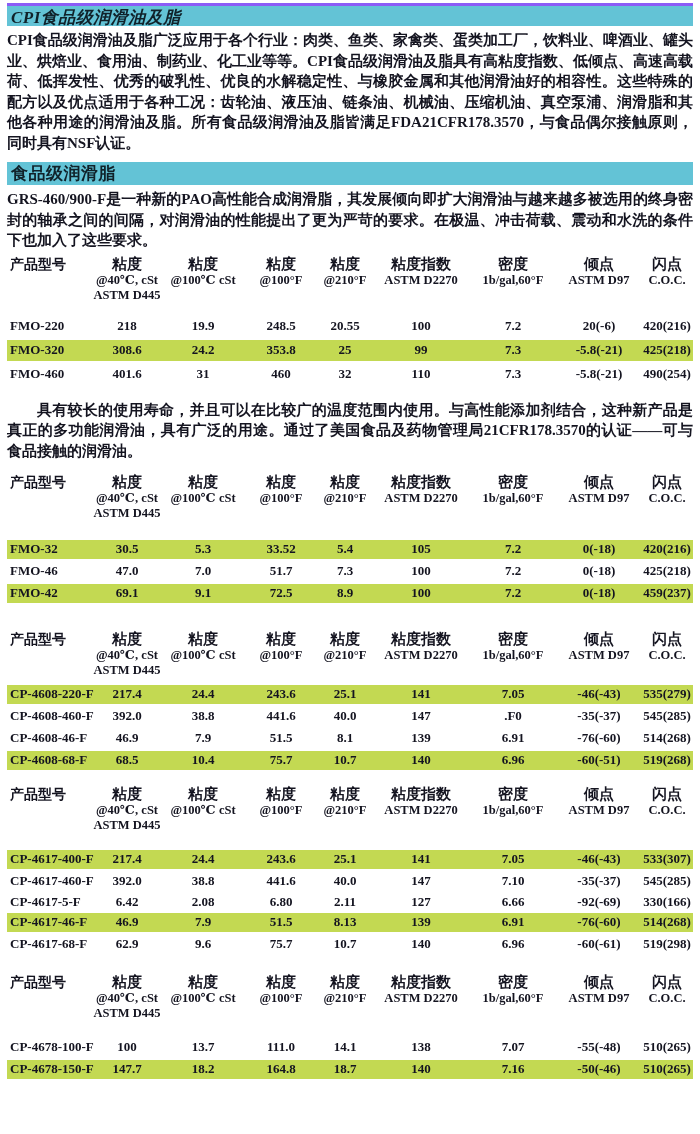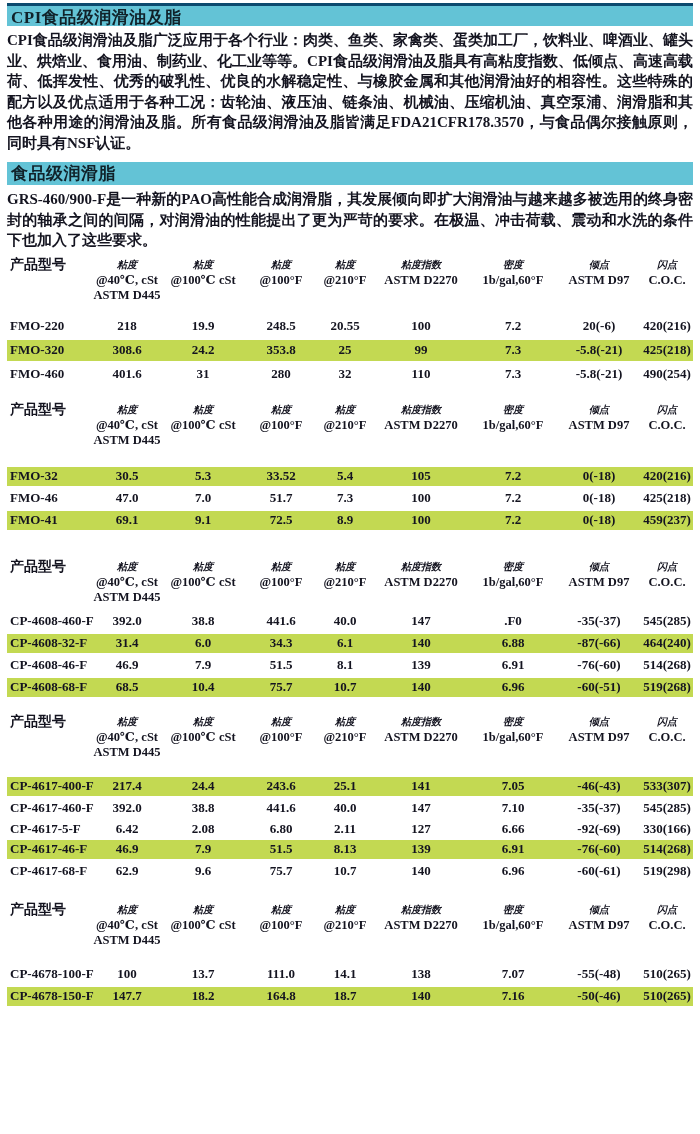--- a/index.html
+++ b/index.html
@@ -21,21 +21,21 @@
 
   .section-bar {
     background: var(--accent);
     height: 23px;
     line-height: 23px;
     padding-left: 4px;
     font-size: 17px;
     letter-spacing: 0.5px;
     color: #10222a;
   }
-  .section-bar.first { border-top: 3px solid #0c4a6e; }
+  .section-bar.first { border-top: 3px solid #8b5cf6; font-style: italic; }
   .section-bar.second { margin-top: 9px; }
 
   .para {
     margin-top: 4px;
     font-size: 15px;
     line-height: 20.5px;
     text-align: justify;
     text-justify: inter-ideograph;
   }
   .para.indent { text-indent: 2em; margin-top: 12px; }
@@ -45,21 +45,21 @@
     table-layout: fixed;
     border-collapse: separate;
     border-spacing: 0 3px;
   }
   table.spec th, table.spec td { white-space: nowrap; overflow: visible; }
   table.spec th {
     vertical-align: top;
     text-align: center;
     font-weight: bold;
   }
-  table.spec th .h1 { font-size: 10px; line-height: 17px; font-style: italic; }
+  table.spec th .h1 { font-size: 15px; line-height: 17px; }
   table.spec th .h2 { font-size: 12.5px; line-height: 15px; }
   table.spec th.th-product { text-align: left; font-size: 14px; line-height: 17px; padding-left: 3px; }
   table.spec td {
     font-size: 13px;
     line-height: 16px;
     text-align: center;
     padding: 1px 0 2px 0;
   }
   table.spec td.td-product { text-align: left; padding-left: 3px; }
   table.spec tr.hl td { background: var(--hl); }
@@ -167,30 +167,31 @@
           <td>25</td>
           <td>99</td>
           <td>7.3</td>
           <td>-5.8(-21)</td>
           <td>425(218)</td>
         </tr>
         <tr>
           <td class="td-product">FMO-460</td>
           <td>401.6</td>
           <td>31</td>
-          <td>280</td>
+          <td>460</td>
           <td>32</td>
           <td>110</td>
           <td>7.3</td>
           <td>-5.8(-21)</td>
           <td>490(254)</td>
         </tr>
       </tbody>
   </table>
 
+  <p class="para indent">具有较长的使用寿命，并且可以在比较广的温度范围内使用。与高性能添加剂结合，这种新产品是真正的多功能润滑油，具有广泛的用途。通过了美国食品及药物管理局21CFR178.3570的认证——可与食品接触的润滑油。</p>
 
   <table class="spec t2">
     <colgroup>
       <col style="width:86px">
         <col style="width:68px">
         <col style="width:84px">
         <col style="width:72px">
       <col style="width:56px">
         <col style="width:96px">
         <col style="width:88px">
@@ -252,21 +253,21 @@
           <td>47.0</td>
           <td>7.0</td>
           <td>51.7</td>
           <td>7.3</td>
           <td>100</td>
           <td>7.2</td>
           <td>0(-18)</td>
           <td>425(218)</td>
         </tr>
         <tr class="hl">
-          <td class="td-product">FMO-41</td>
+          <td class="td-product">FMO-42</td>
           <td>69.1</td>
           <td>9.1</td>
           <td>72.5</td>
           <td>8.9</td>
           <td>100</td>
           <td>7.2</td>
           <td>0(-18)</td>
           <td>459(237)</td>
         </tr>
       </tbody>
@@ -316,41 +317,41 @@
             <div class="h1">倾点</div>
             <div class="h2">ASTM D97</div>
           </th>
           <th>
             <div class="h1">闪点</div>
             <div class="h2">C.O.C.</div>
           </th>
         </tr>
       </thead>
       <tbody>
+        <tr class="hl">
+          <td class="td-product">CP-4608-220-F</td>
+          <td>217.4</td>
+          <td>24.4</td>
+          <td>243.6</td>
+          <td>25.1</td>
+          <td>141</td>
+          <td>7.05</td>
+          <td>-46(-43)</td>
+          <td>535(279)</td>
+        </tr>
         <tr>
           <td class="td-product">CP-4608-460-F</td>
           <td>392.0</td>
           <td>38.8</td>
           <td>441.6</td>
           <td>40.0</td>
           <td>147</td>
           <td>.F0</td>
           <td>-35(-37)</td>
           <td>545(285)</td>
-        </tr>
-        <tr class="hl">
-          <td class="td-product">CP-4608-32-F</td>
-          <td>31.4</td>
-          <td>6.0</td>
-          <td>34.3</td>
-          <td>6.1</td>
-          <td>140</td>
-          <td>6.88</td>
-          <td>-87(-66)</td>
-          <td>464(240)</td>
         </tr>
         <tr>
           <td class="td-product">CP-4608-46-F</td>
           <td>46.9</td>
           <td>7.9</td>
           <td>51.5</td>
           <td>8.1</td>
           <td>139</td>
           <td>6.91</td>
           <td>-76(-60)</td>

